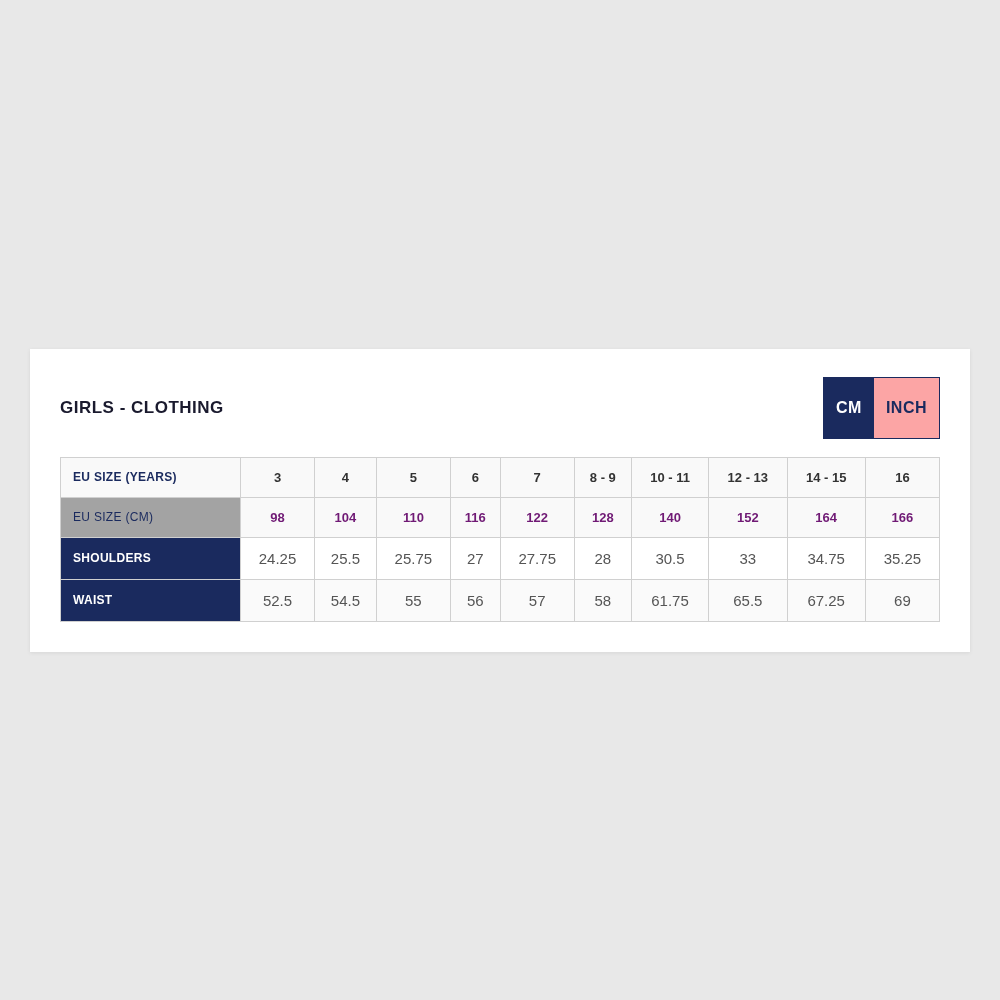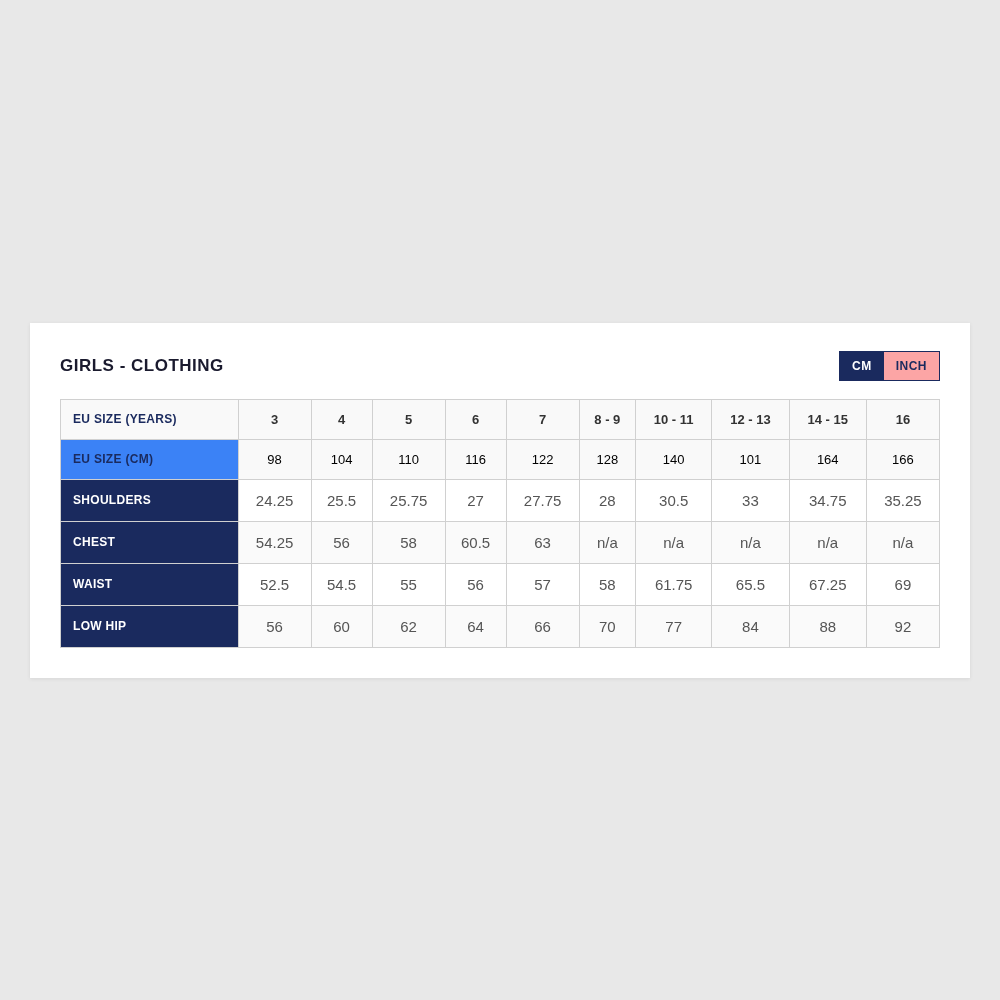--- a/index.html
+++ b/index.html
@@ -48,22 +48,22 @@
       letter-spacing: 0.5px;
     }
 
     .unit-toggle {
       display: flex;
       border: 1.5px solid #1a2a5e;
       overflow: hidden;
     }
 
     .unit-btn {
-      padding: 7px 12px;
-      font-size: 12px;
+      padding: 21px 12px;
+      font-size: 16px;
       font-weight: 700;
       cursor: pointer;
       border: none;
       letter-spacing: 0.5px;
     }
 
     .unit-btn.active {
       background: #1a2a5e;
       color: #ffffff;
     }
@@ -123,28 +123,28 @@
     .size-table tbody tr:nth-child(even) td.data-cell {
       background: #fafafa;
     }
 
     .size-table thead tr:first-child th {
       background: #f9f9f9;
     }
 
     .size-table thead tr:nth-child(2) th {
       background: #f9f9f9;
-      color: #000000;
+      color: #701a75;
+      font-weight: 700;
+    }
+
+    .size-table thead tr:nth-child(2) th.row-header {
+      background: #a3a3a3;
+      color: #1a2a5e;
       font-weight: 400;
-    }
-
-    .size-table thead tr:nth-child(2) th.row-header {
-      background: #3b82f6;
-      color: #1a2a5e;
-      font-weight: 700;
     }
   </style>
 </head>
 <body>
 
 <div class="page-wrapper">
   <div class="card">
     <div class="card-header">
       <span class="card-title">GIRLS - CLOTHING</span>
       <div class="unit-toggle">
@@ -170,74 +170,48 @@
         </tr>
         <tr>
           <th class="row-header">EU SIZE (CM)</th>
           <th>98</th>
           <th>104</th>
           <th>110</th>
           <th>116</th>
           <th>122</th>
           <th>128</th>
           <th>140</th>
-          <th>101</th>
+          <th>152</th>
           <th>164</th>
           <th>166</th>
         </tr>
       </thead>
       <tbody id="table-body">
       <tr>
             <td class="row-label">SHOULDERS</td>
             <td class="data-cell">24.25</td>
             <td class="data-cell">25.5</td>
             <td class="data-cell">25.75</td>
             <td class="data-cell">27</td>
             <td class="data-cell">27.75</td>
             <td class="data-cell">28</td>
             <td class="data-cell">30.5</td>
             <td class="data-cell">33</td>
             <td class="data-cell">34.75</td>
             <td class="data-cell">35.25</td>
           </tr>
           <tr>
-            <td class="row-label">CHEST</td>
-            <td class="data-cell">54.25</td>
-            <td class="data-cell">56</td>
-            <td class="data-cell">58</td>
-            <td class="data-cell">60.5</td>
-            <td class="data-cell">63</td>
-            <td class="data-cell">n/a</td>
-            <td class="data-cell">n/a</td>
-            <td class="data-cell">n/a</td>
-            <td class="data-cell">n/a</td>
-            <td class="data-cell">n/a</td>
-          </tr>
-          <tr>
             <td class="row-label">WAIST</td>
             <td class="data-cell">52.5</td>
             <td class="data-cell">54.5</td>
             <td class="data-cell">55</td>
             <td class="data-cell">56</td>
             <td class="data-cell">57</td>
             <td class="data-cell">58</td>
             <td class="data-cell">61.75</td>
             <td class="data-cell">65.5</td>
             <td class="data-cell">67.25</td>
             <td class="data-cell">69</td>
           </tr>
-          <tr>
-            <td class="row-label">LOW HIP</td>
-            <td class="data-cell">56</td>
-            <td class="data-cell">60</td>
-            <td class="data-cell">62</td>
-            <td class="data-cell">64</td>
-            <td class="data-cell">66</td>
-            <td class="data-cell">70</td>
-            <td class="data-cell">77</td>
-            <td class="data-cell">84</td>
-            <td class="data-cell">88</td>
-            <td class="data-cell">92</td>
-          </tr>
         </tbody>
     </table>
   </div>
 </div>
 
 </body></html>

